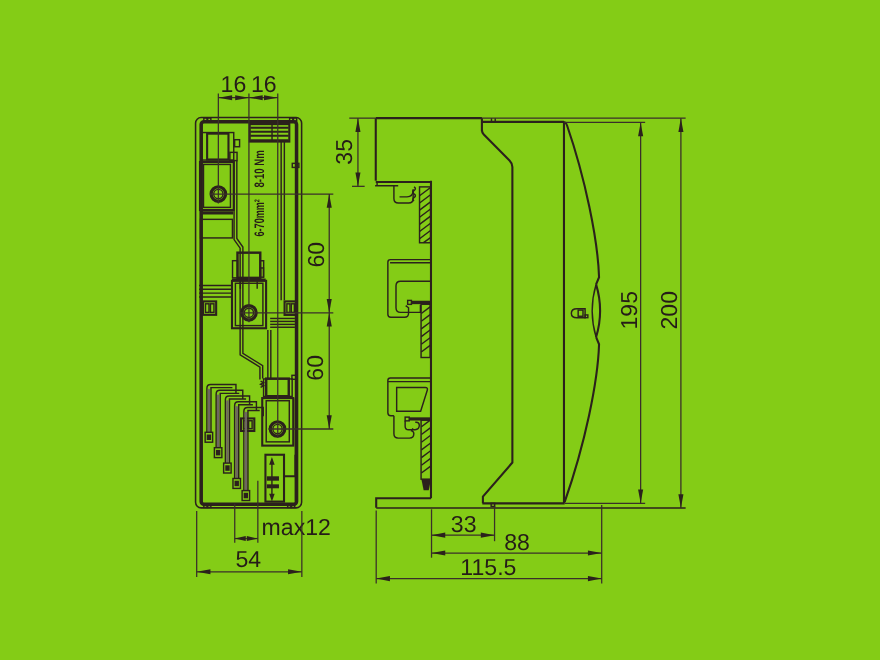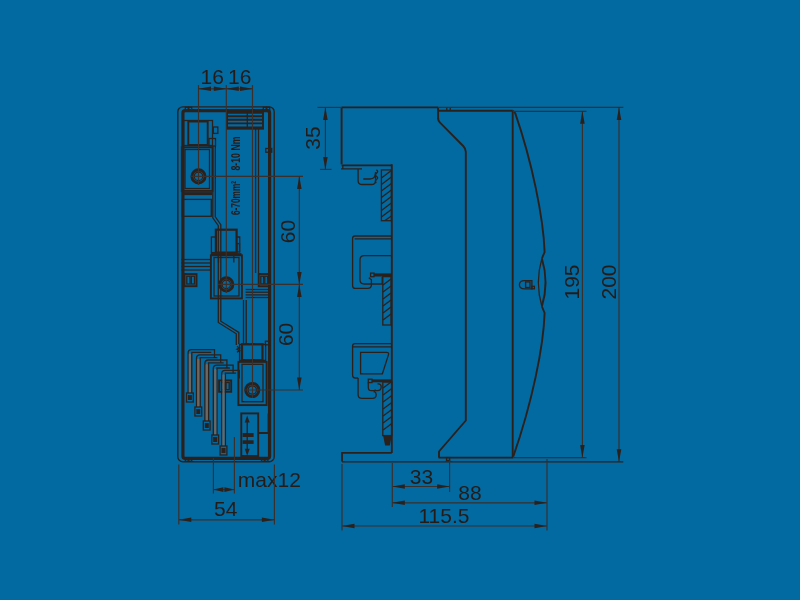--- a/index.html
+++ b/index.html
@@ -1,16 +1,16 @@
 <!DOCTYPE html>
 <html><head>
 <meta charset="utf-8">
 <style>
 html,body{margin:0;padding:0;background:#fff;}
-#wrap{width:800px;height:600px;position:relative;background:#0369a1;overflow:hidden;transform:translateZ(0);}
+#wrap{width:800px;height:600px;position:relative;background:#84cc16;overflow:hidden;transform:translateZ(0);}
 svg{position:absolute;left:0;top:0;}
 text{font-family:"Liberation Sans",sans-serif;fill:#251c18;}
 .d{font-size:21px;}
 .b{font-size:12.5px;font-weight:bold;}
 .s1{stroke:#2b211c;stroke-width:1.3;fill:none;}
 .s2{stroke:#2b211c;stroke-width:1.9;fill:none;}
 .sd{stroke:#3a2f2a;stroke-width:1.15;fill:none;}
 .ar{fill:#2b211c;stroke:none;}
 </style>
 </head>

